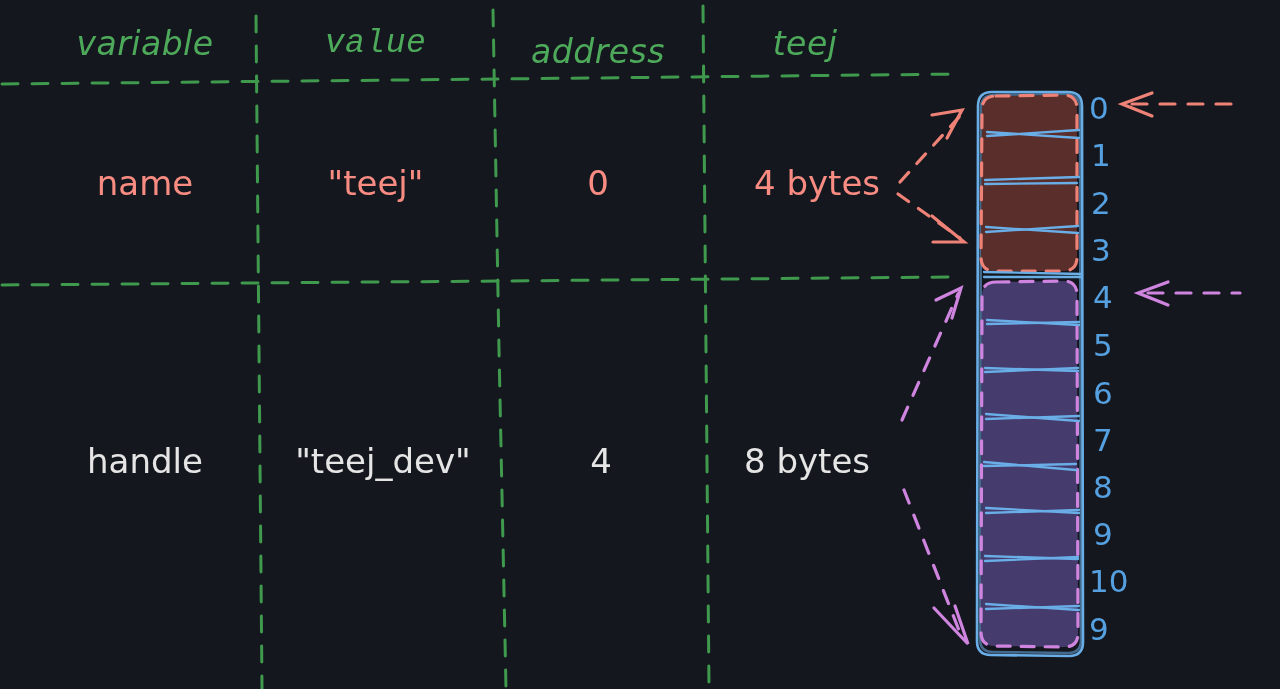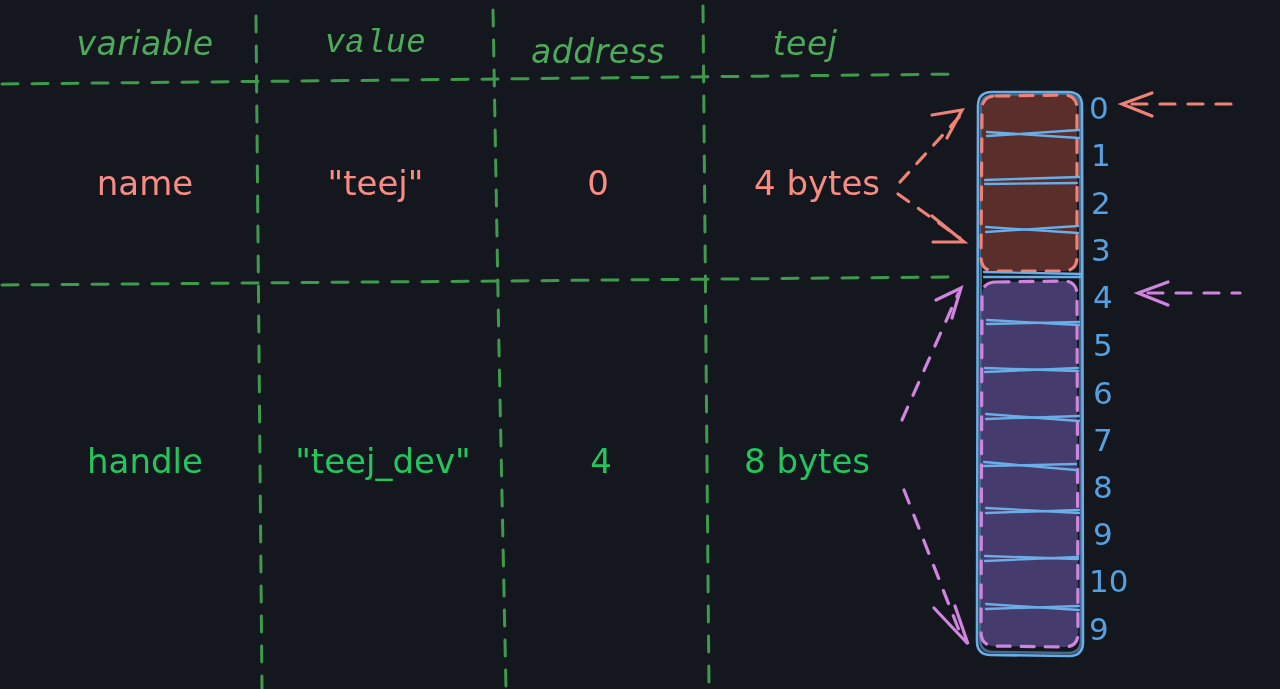--- a/index.html
+++ b/index.html
@@ -38,21 +38,21 @@
     font-style: italic;
     font-weight: 400;
     color: #4eaa5b;
     letter-spacing: .5px;
   }
   .row-name {
     font-size: 34px;
     font-weight: 400;
   }
   .r1 { color: #f98c82; }
-  .r2 { color: #22c55e; }
+  .r2 { color: #e5e5e5; }
   
   .idx {
     position: absolute;
     font-size: 31px;
     color: #55a0e0;
     font-family: "DejaVu Sans", sans-serif;
     line-height: 1;
     letter-spacing: 0px;
   }
 </style>

